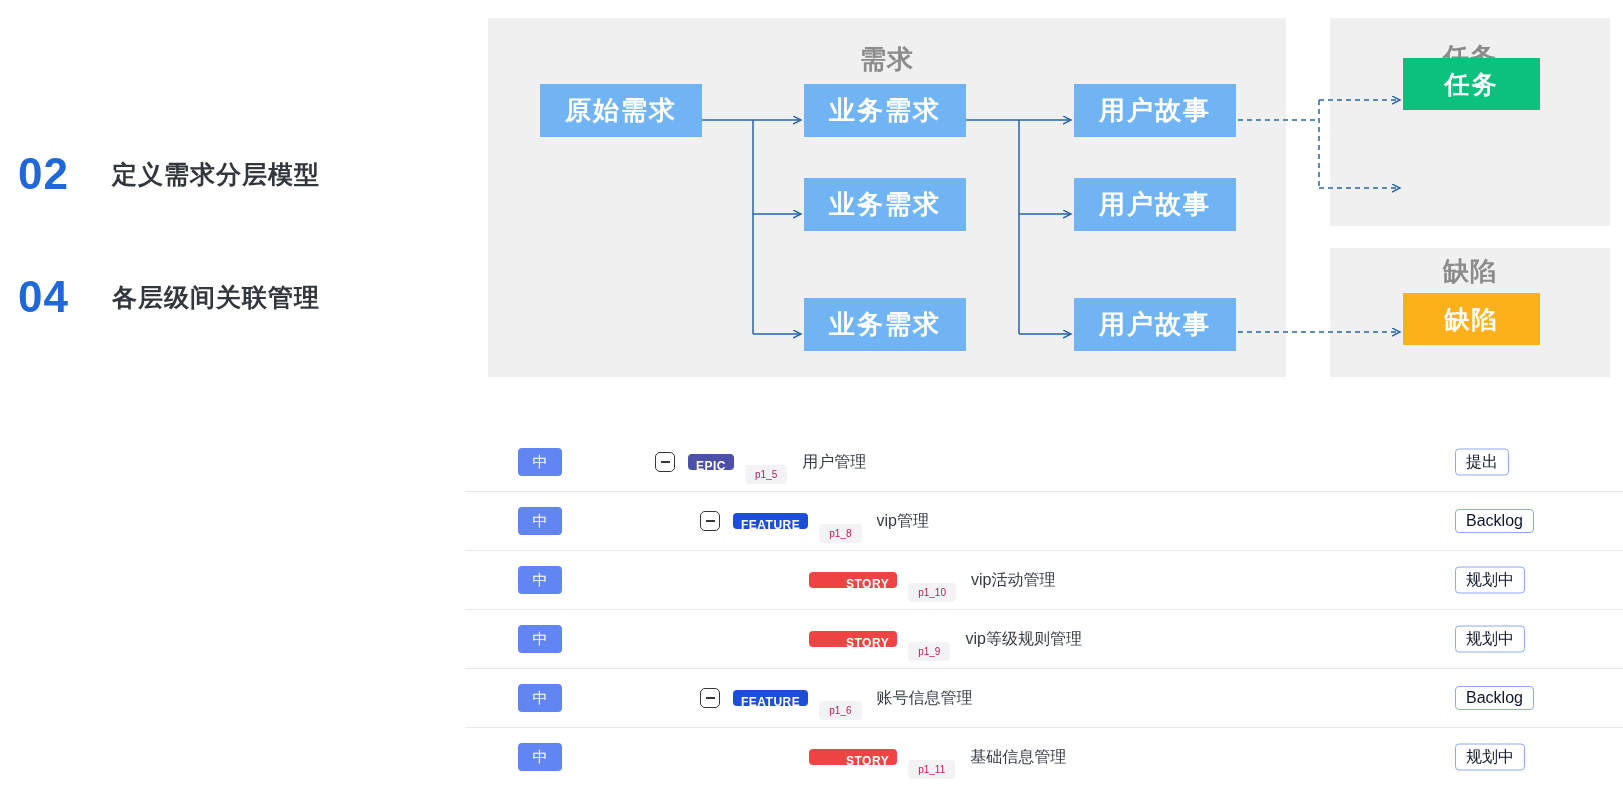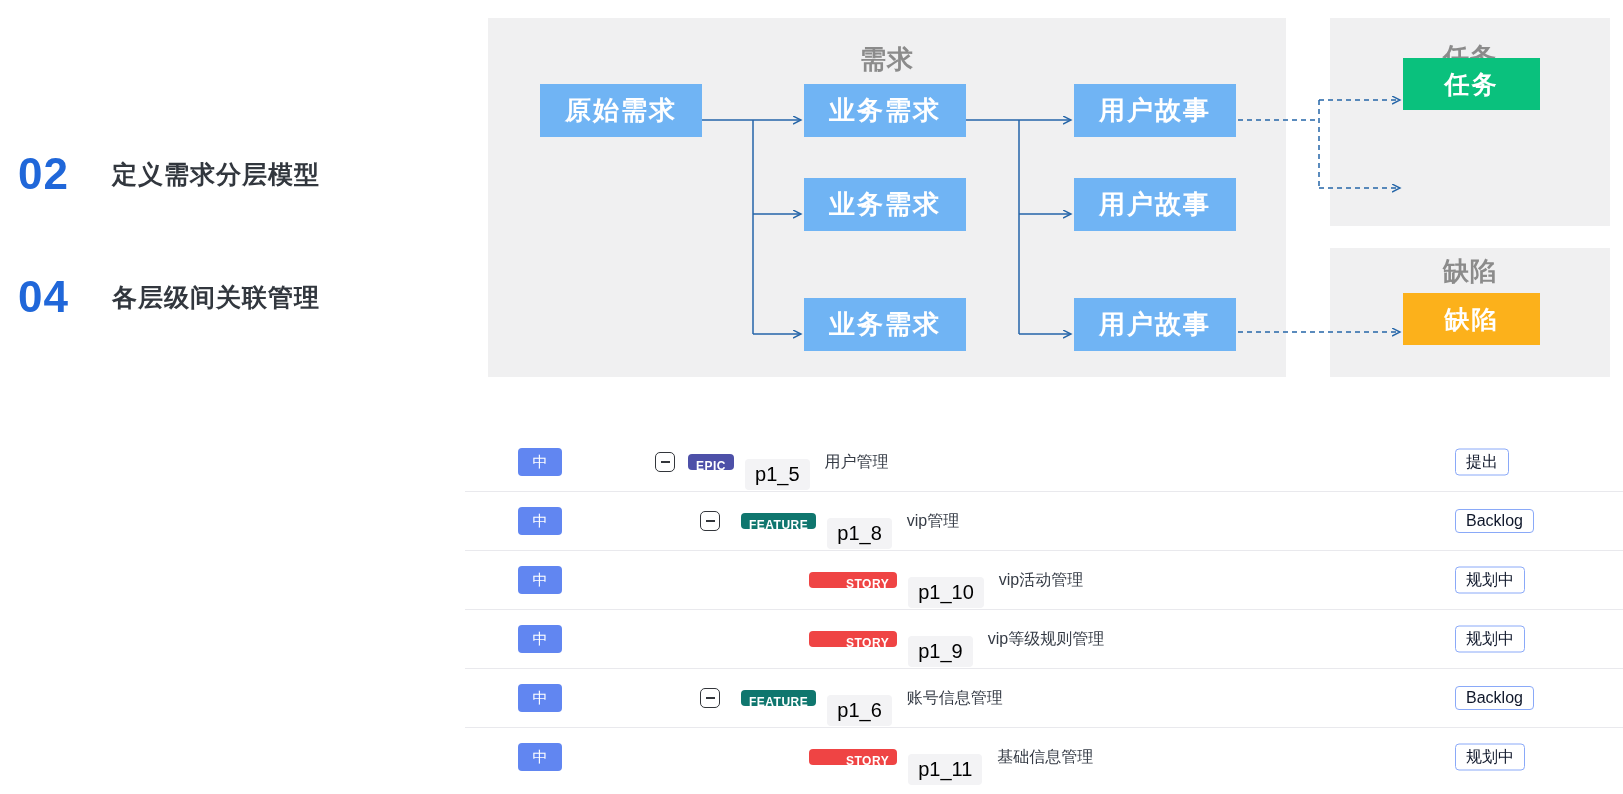--- a/index.html
+++ b/index.html
@@ -31,23 +31,23 @@
               font-size:15px;border-radius:4px;display:flex;align-items:center;justify-content:center;flex:none;}
   .indent-l1{width:93px;flex:none;}
   .indent-l2{width:138px;flex:none;}
   .indent-l3{width:247px;flex:none;}
   .toggle{width:18px;height:18px;border:1.5px solid #33363b;border-radius:5px;background:#fff;
           margin-right:13px;display:flex;align-items:center;justify-content:center;flex:none;cursor:pointer;}
   .toggle .bar{width:9px;height:1.5px;background:#33363b;}
   .type-badge{height:16px;line-height:24px;padding:0 8px;border-radius:4px;color:#fff;
               font-size:12px;font-weight:bold;letter-spacing:0.5px;flex:none;}
   .type-badge.epic{background:#4d50a8;}
-  .type-badge.feature{background:#0f766e;margin-left:8px;}
+  .type-badge.feature{background:#1d4ed8;}
   .type-badge.story{background:#ef4444;padding-left:37px;}
-  .id-chip{margin-left:11px;background:#f3f3f5;color:#000000;font-size:20px;border-radius:4px;
+  .id-chip{margin-left:11px;background:#f3f3f5;color:#be185d;font-size:10px;border-radius:4px;
            padding:4px 10px;flex:none;margin-top:24px;}
   .wi-title{margin-left:15px;font-size:16px;color:#353b45;flex:none;}
   .status-badge{position:absolute;left:990px;top:50%;transform:translateY(-50%);
                 border:1px solid #8aa9f8;color:#0f172a;font-size:16px;border-radius:4px;
                 padding:2px 10px;background:#fff;cursor:pointer;}
 </style>
 </head>
 <body>
 
 <div id="stage">

